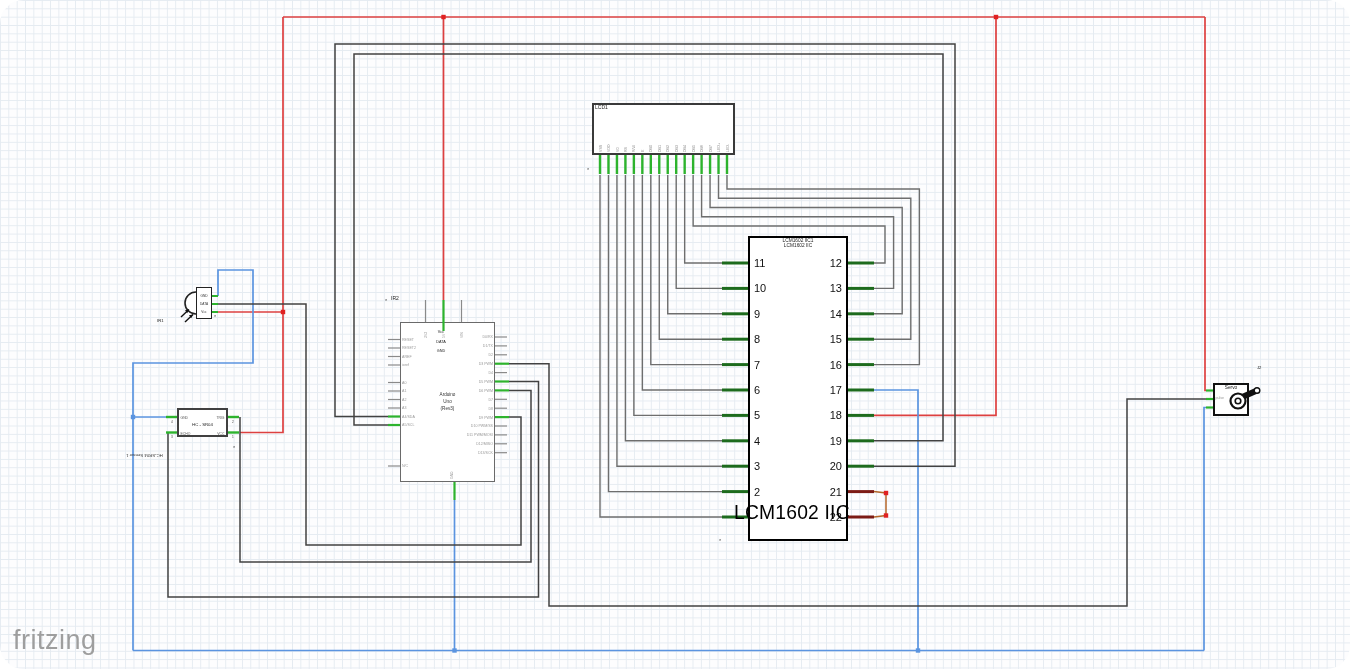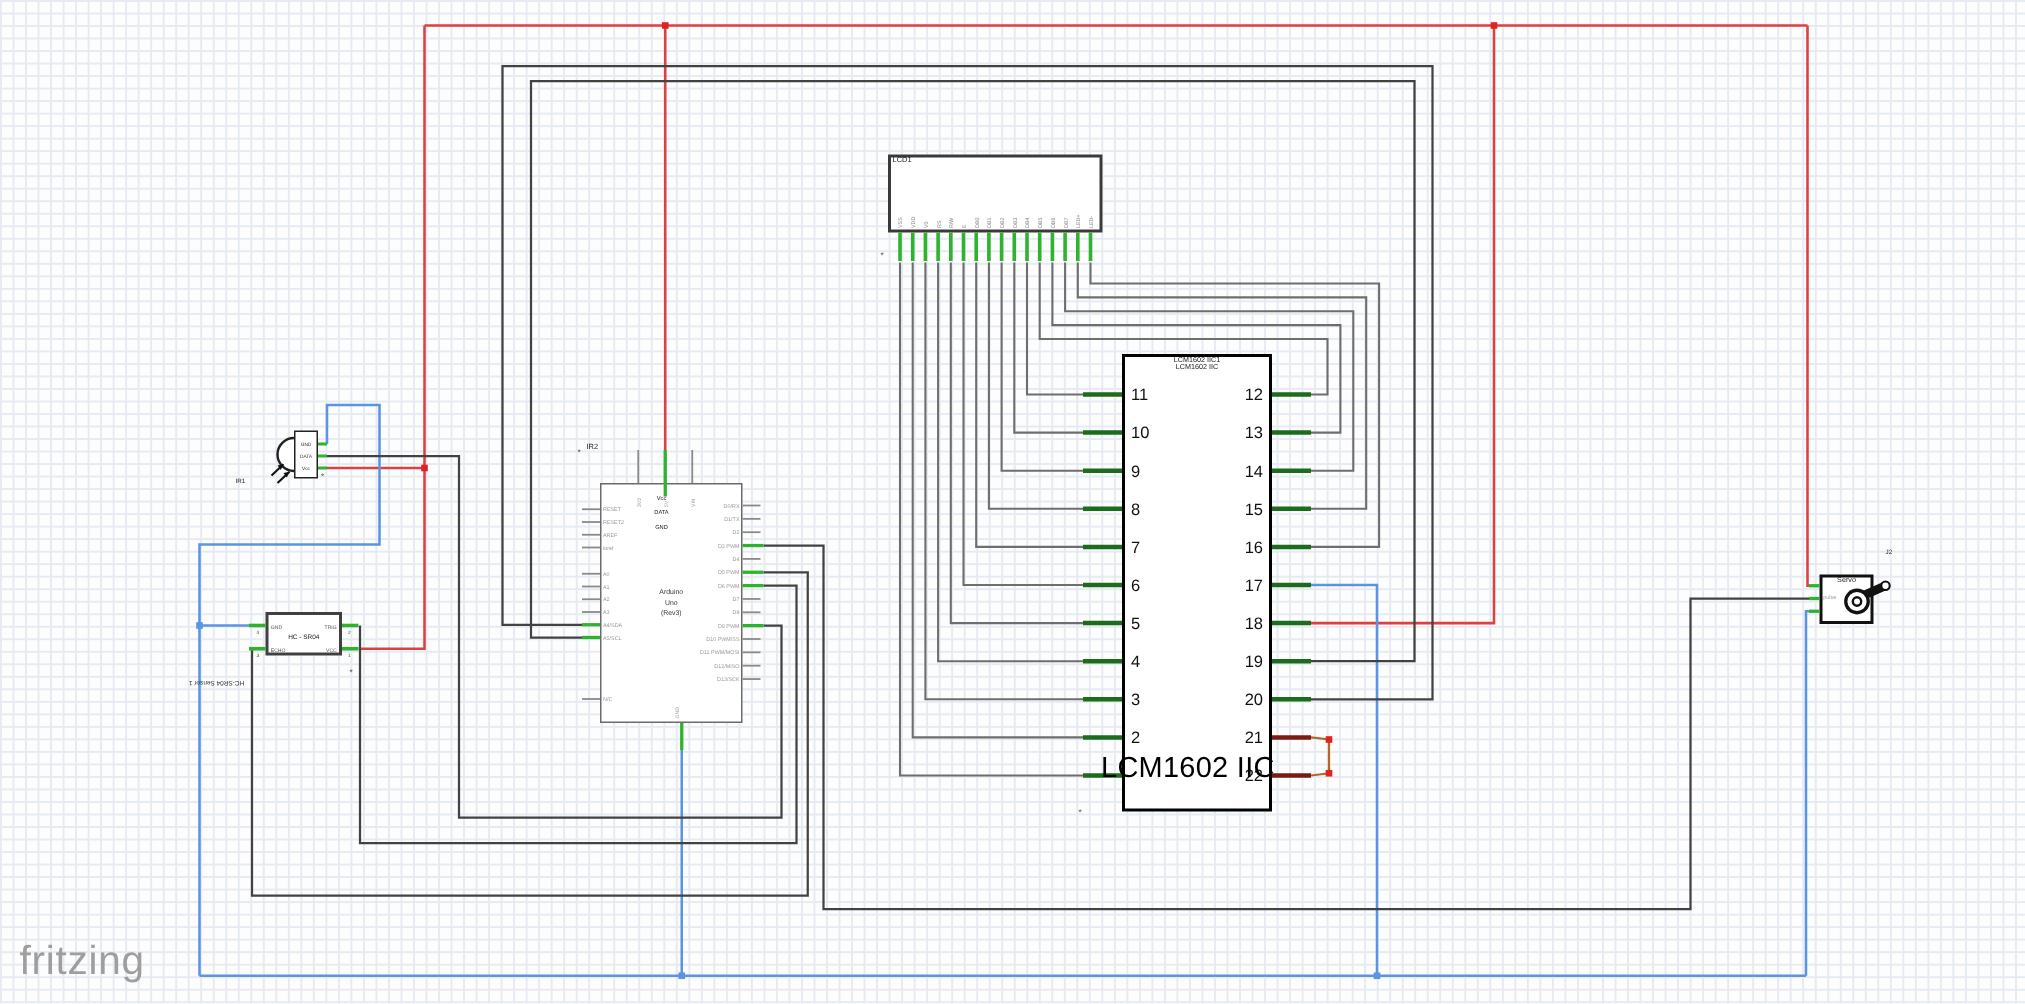--- a/index.html
+++ b/index.html
@@ -1,21 +1,21 @@
 <!DOCTYPE html>
 <html><head>
 <meta charset="utf-8">
 <style>
   html,body{margin:0;padding:0;}
   body{font-family:"Liberation Sans",sans-serif;background:#ffffff;}
   #canvas{position:relative;width:1350px;height:669px;overflow:hidden;
     background-color:#fdfdfe;
     background-image:linear-gradient(to right,#e5ebf1 1px,transparent 1px),
                      linear-gradient(to bottom,#e5ebf1 1px,transparent 1px);
-    background-size:8.35px 8.35px;}
+    background-size:8.35px 8.35px;border-radius:24px;}
   .box{position:absolute;background:#ffffff;box-sizing:border-box;z-index:1;}
   #wires{position:absolute;left:0;top:0;z-index:5;}
   .txt{position:absolute;z-index:10;color:#1a1a1a;white-space:nowrap;line-height:1.1;}
   #lcd-box{left:592px;top:103px;width:143px;height:52px;border:2px solid #3a3a3a;}
   #lcm-box{left:748px;top:236px;width:100px;height:305px;border:2.6px solid #000;}
   #arduino-box{left:400px;top:322px;width:95px;height:160px;border:1.6px solid #6a6a6a;}
   #hc-box{left:177px;top:408px;width:51px;height:29px;border:2px solid #404040;}
   #servo-box{left:1213px;top:383px;width:36px;height:33px;border:2px solid #111;}
   #ir1-box{left:196px;top:287px;width:16px;height:32px;border:1.6px solid #222;}
   #lcd-designator{left:595px;top:105px;font-size:5px;}

